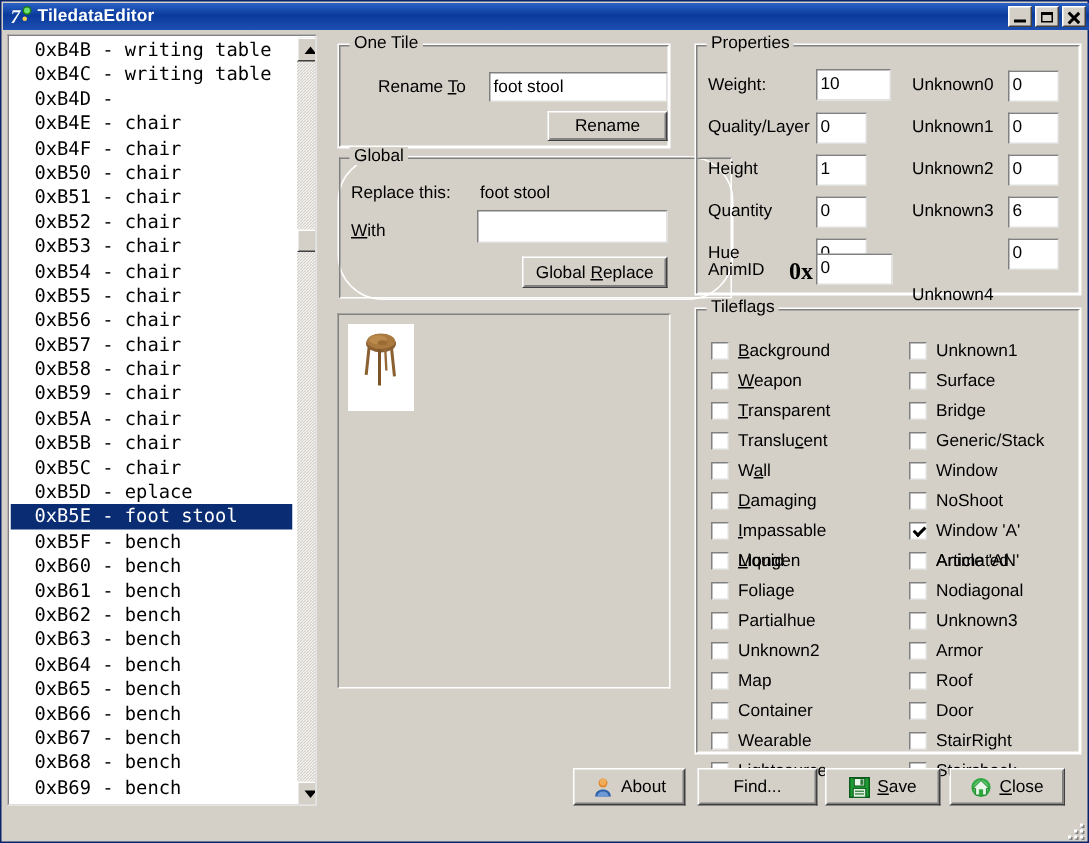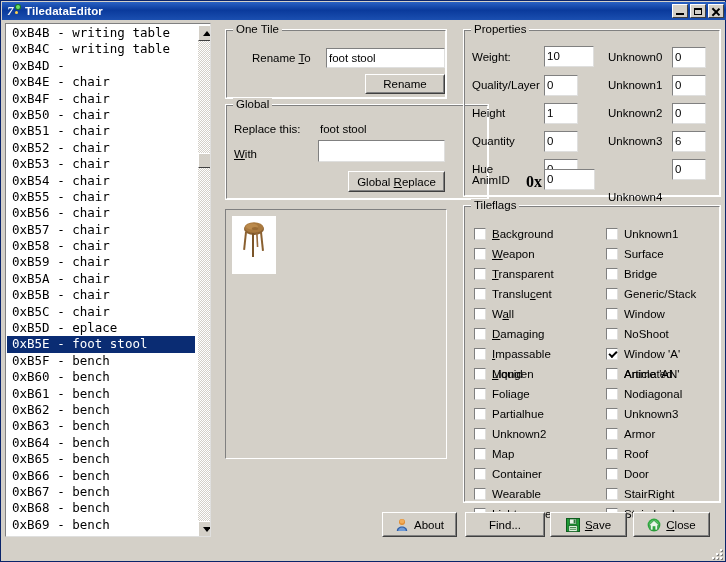--- a/index.html
+++ b/index.html
@@ -33,21 +33,21 @@
   .gm-close i{left:6px;top:2px;width:1.6px;height:10px;transform:rotate(45deg);}
   .gm-close i.b{transform:rotate(-45deg);}
 
   
   .listbox{position:absolute;left:4px;top:22px;width:206px;height:514px;
     background:#fff;box-sizing:border-box;
     border-top:1px solid #808080;border-left:1px solid #808080;
     border-right:1px solid #dfdfde;border-bottom:1px solid #dfdfde;
     overflow:hidden;}
   .list-inner{position:absolute;left:1px;top:1px;width:188px;height:510px;overflow:hidden;}
-  .lrow{height:16.4px;line-height:16.4px;padding-left:5px;white-space:pre;
+  .lrow{height:16.4px;line-height:16.4px;padding-left:16px;white-space:pre;
     font-family:"DejaVu Sans Mono","Liberation Mono",monospace;font-size:12.5px;color:#000;}
   .lrow.sel{background:#0a2c73;color:#fff;}
 
   .vscroll{position:absolute;left:192px;top:1px;width:16px;height:512px;background:#d4d0c8;}
   .vscroll .track{position:absolute;left:0;top:16px;width:16px;height:480px;
     background-image:
       linear-gradient(45deg,#fff 25%,transparent 25%,transparent 75%,#fff 75%),
       linear-gradient(45deg,#fff 25%,transparent 25%,transparent 75%,#fff 75%);
     background-size:2px 2px;background-position:0 0,1px 1px;background-color:#d4d0c8;}
   .sbtn{position:absolute;left:0;width:16px;height:16px;background:#d4d0c8;
@@ -189,21 +189,21 @@
     <div class="gframe"></div>
     <div class="gtitle">One Tile</div>
     <div class="lbl" style="left:26px;top:22px;"><span>Rename </span><u>T</u><span>o</span></div>
     <div class="edit" style="left:100px;top:18px;width:119px;height:20px;">foot stool</div>
     <div class="btn" style="left:139px;top:44px;width:80px;height:20px;">
         <span class="in"></span>
         <span>Rename</span>
       </div>
   </div>
 
-  <div class="group" style="left:224px;top:103px;width:264px;height:96px;">
+  <div class="group" style="left:224px;top:103px;width:264px;height:96px;border-radius:30px;">
     <div class="gframe"></div>
     <div class="gtitle">Global</div>
     <div class="lbl" style="left:8px;top:18px;">Replace this:</div>
     <div class="lbl" style="left:94px;top:18px;">foot stool</div>
     <div class="lbl" style="left:8px;top:43px;"><u>W</u><span>ith</span></div>
     <div class="edit" style="left:92px;top:35px;width:127px;height:22px;"></div>
     <div class="btn" style="left:122px;top:66px;width:97px;height:21px;">
         <span class="in"></span>
         <span><span>Global </span><u>R</u><span>eplace</span></span>
       </div>

